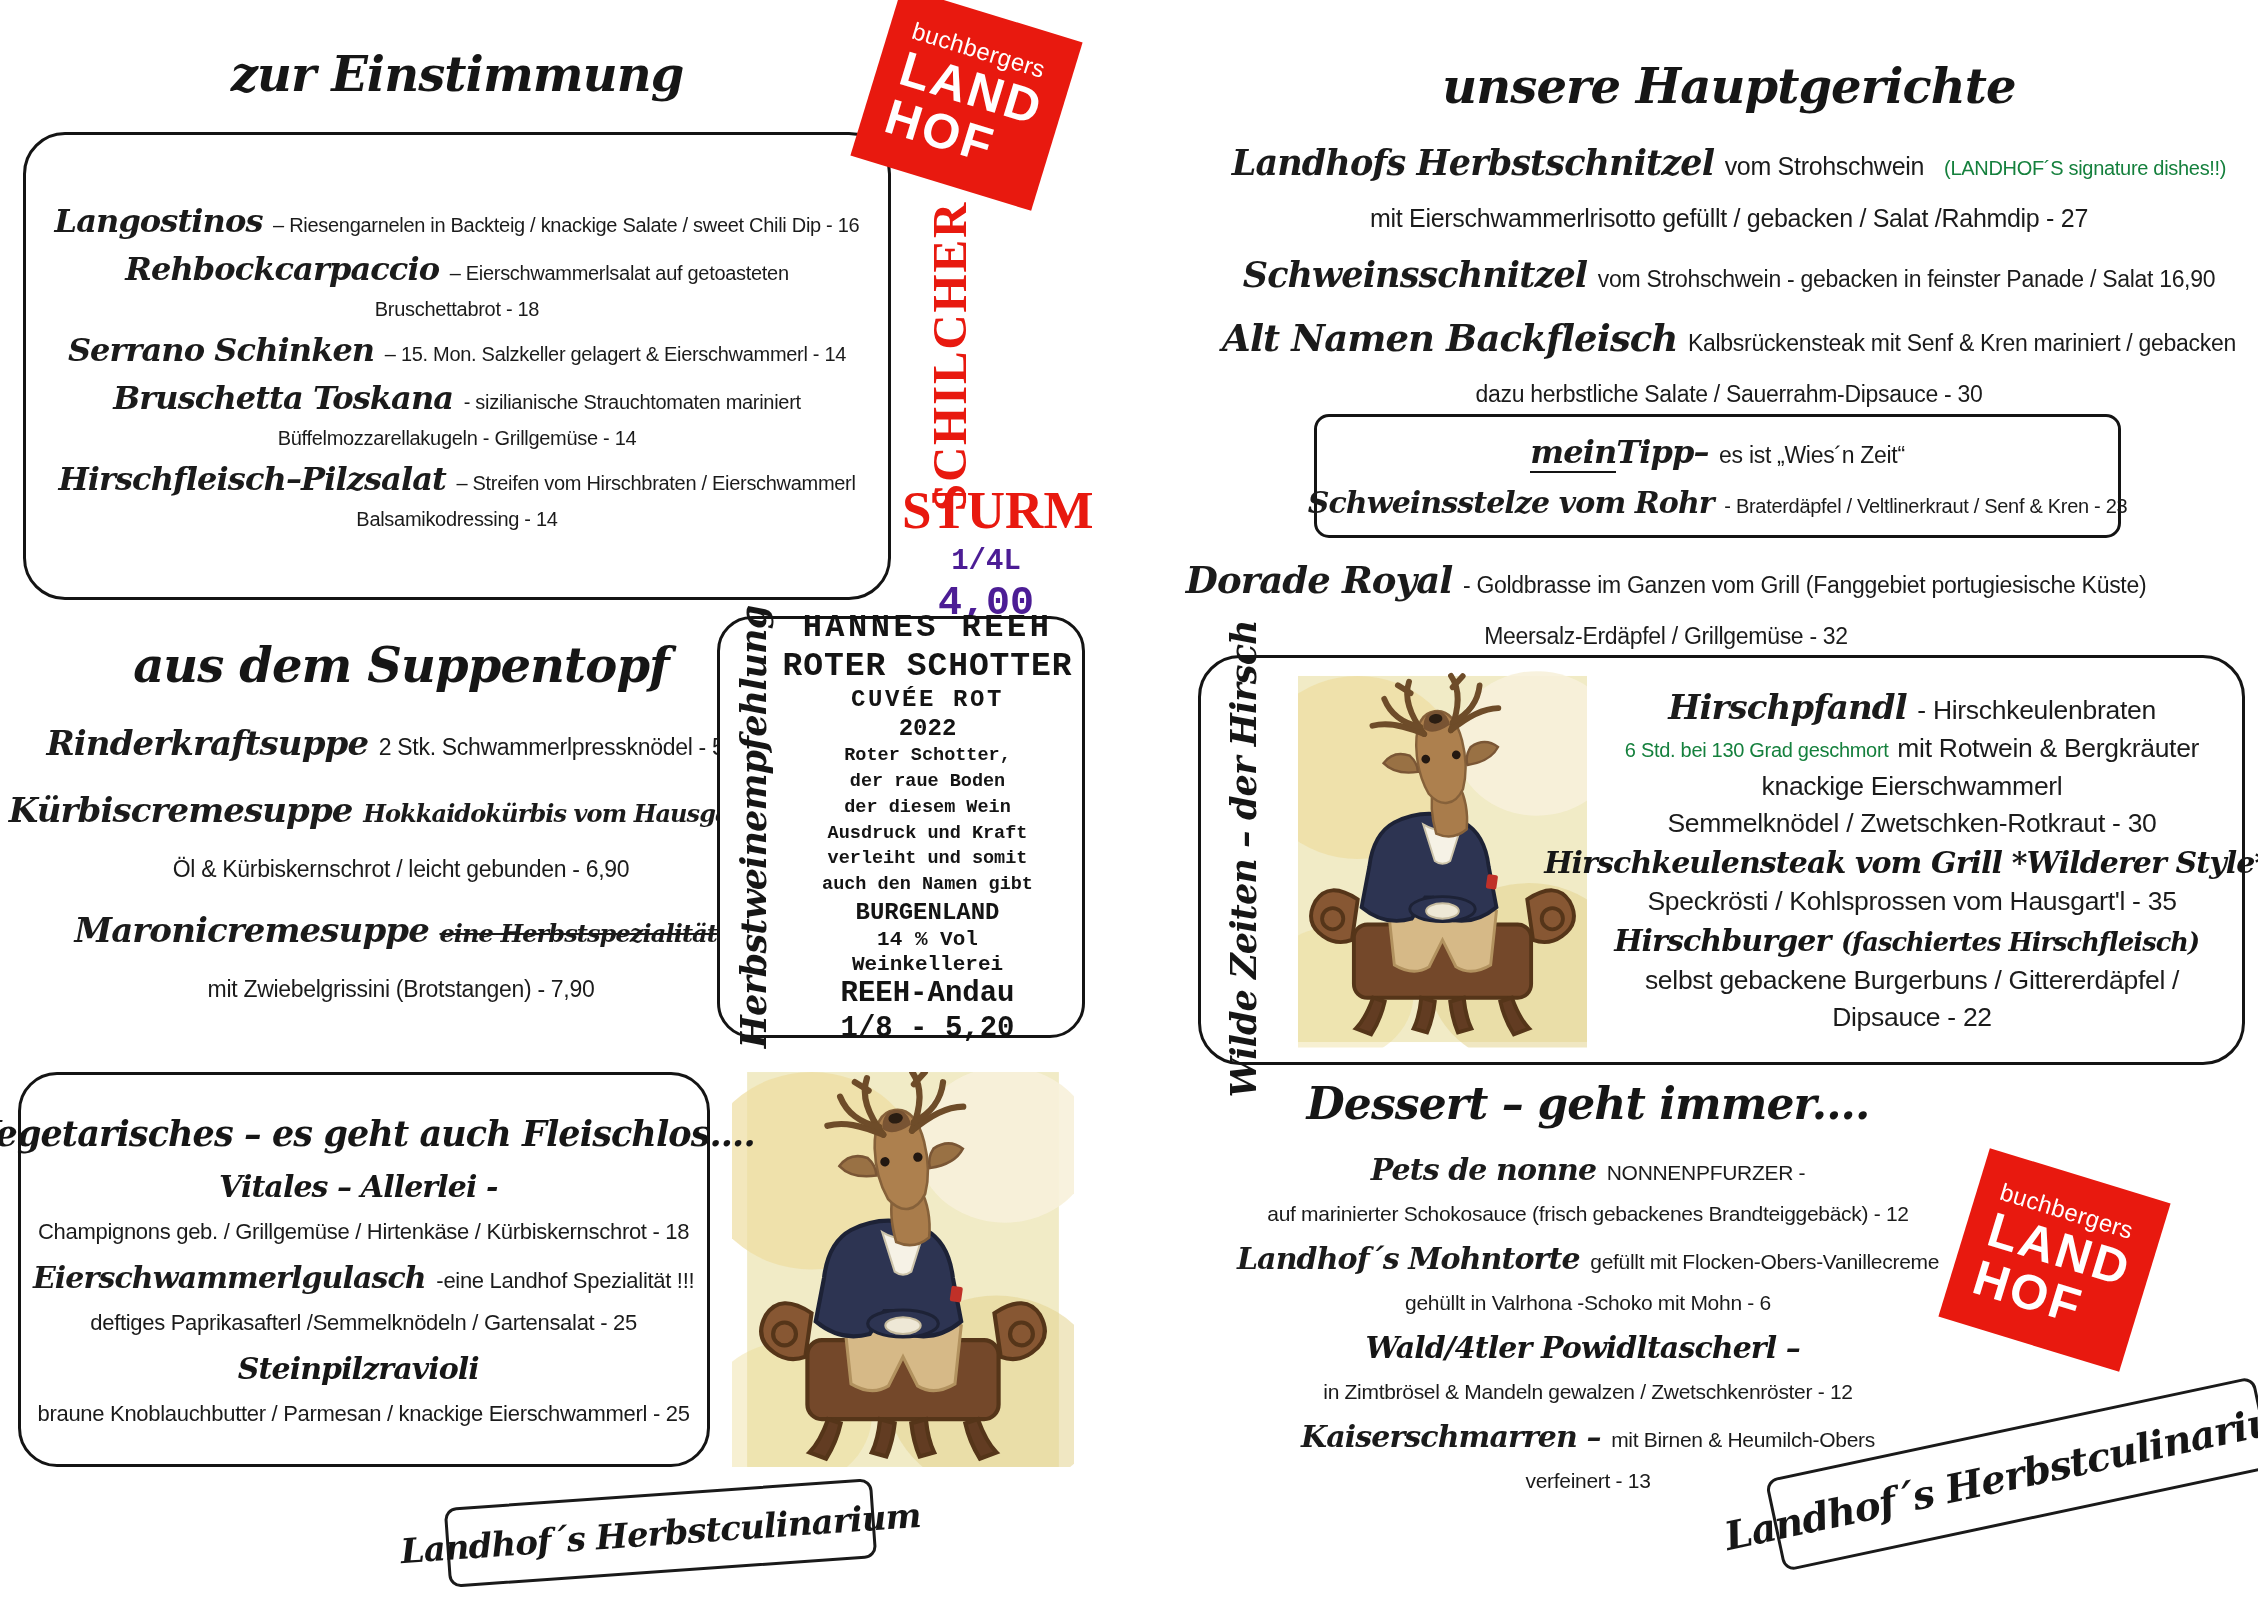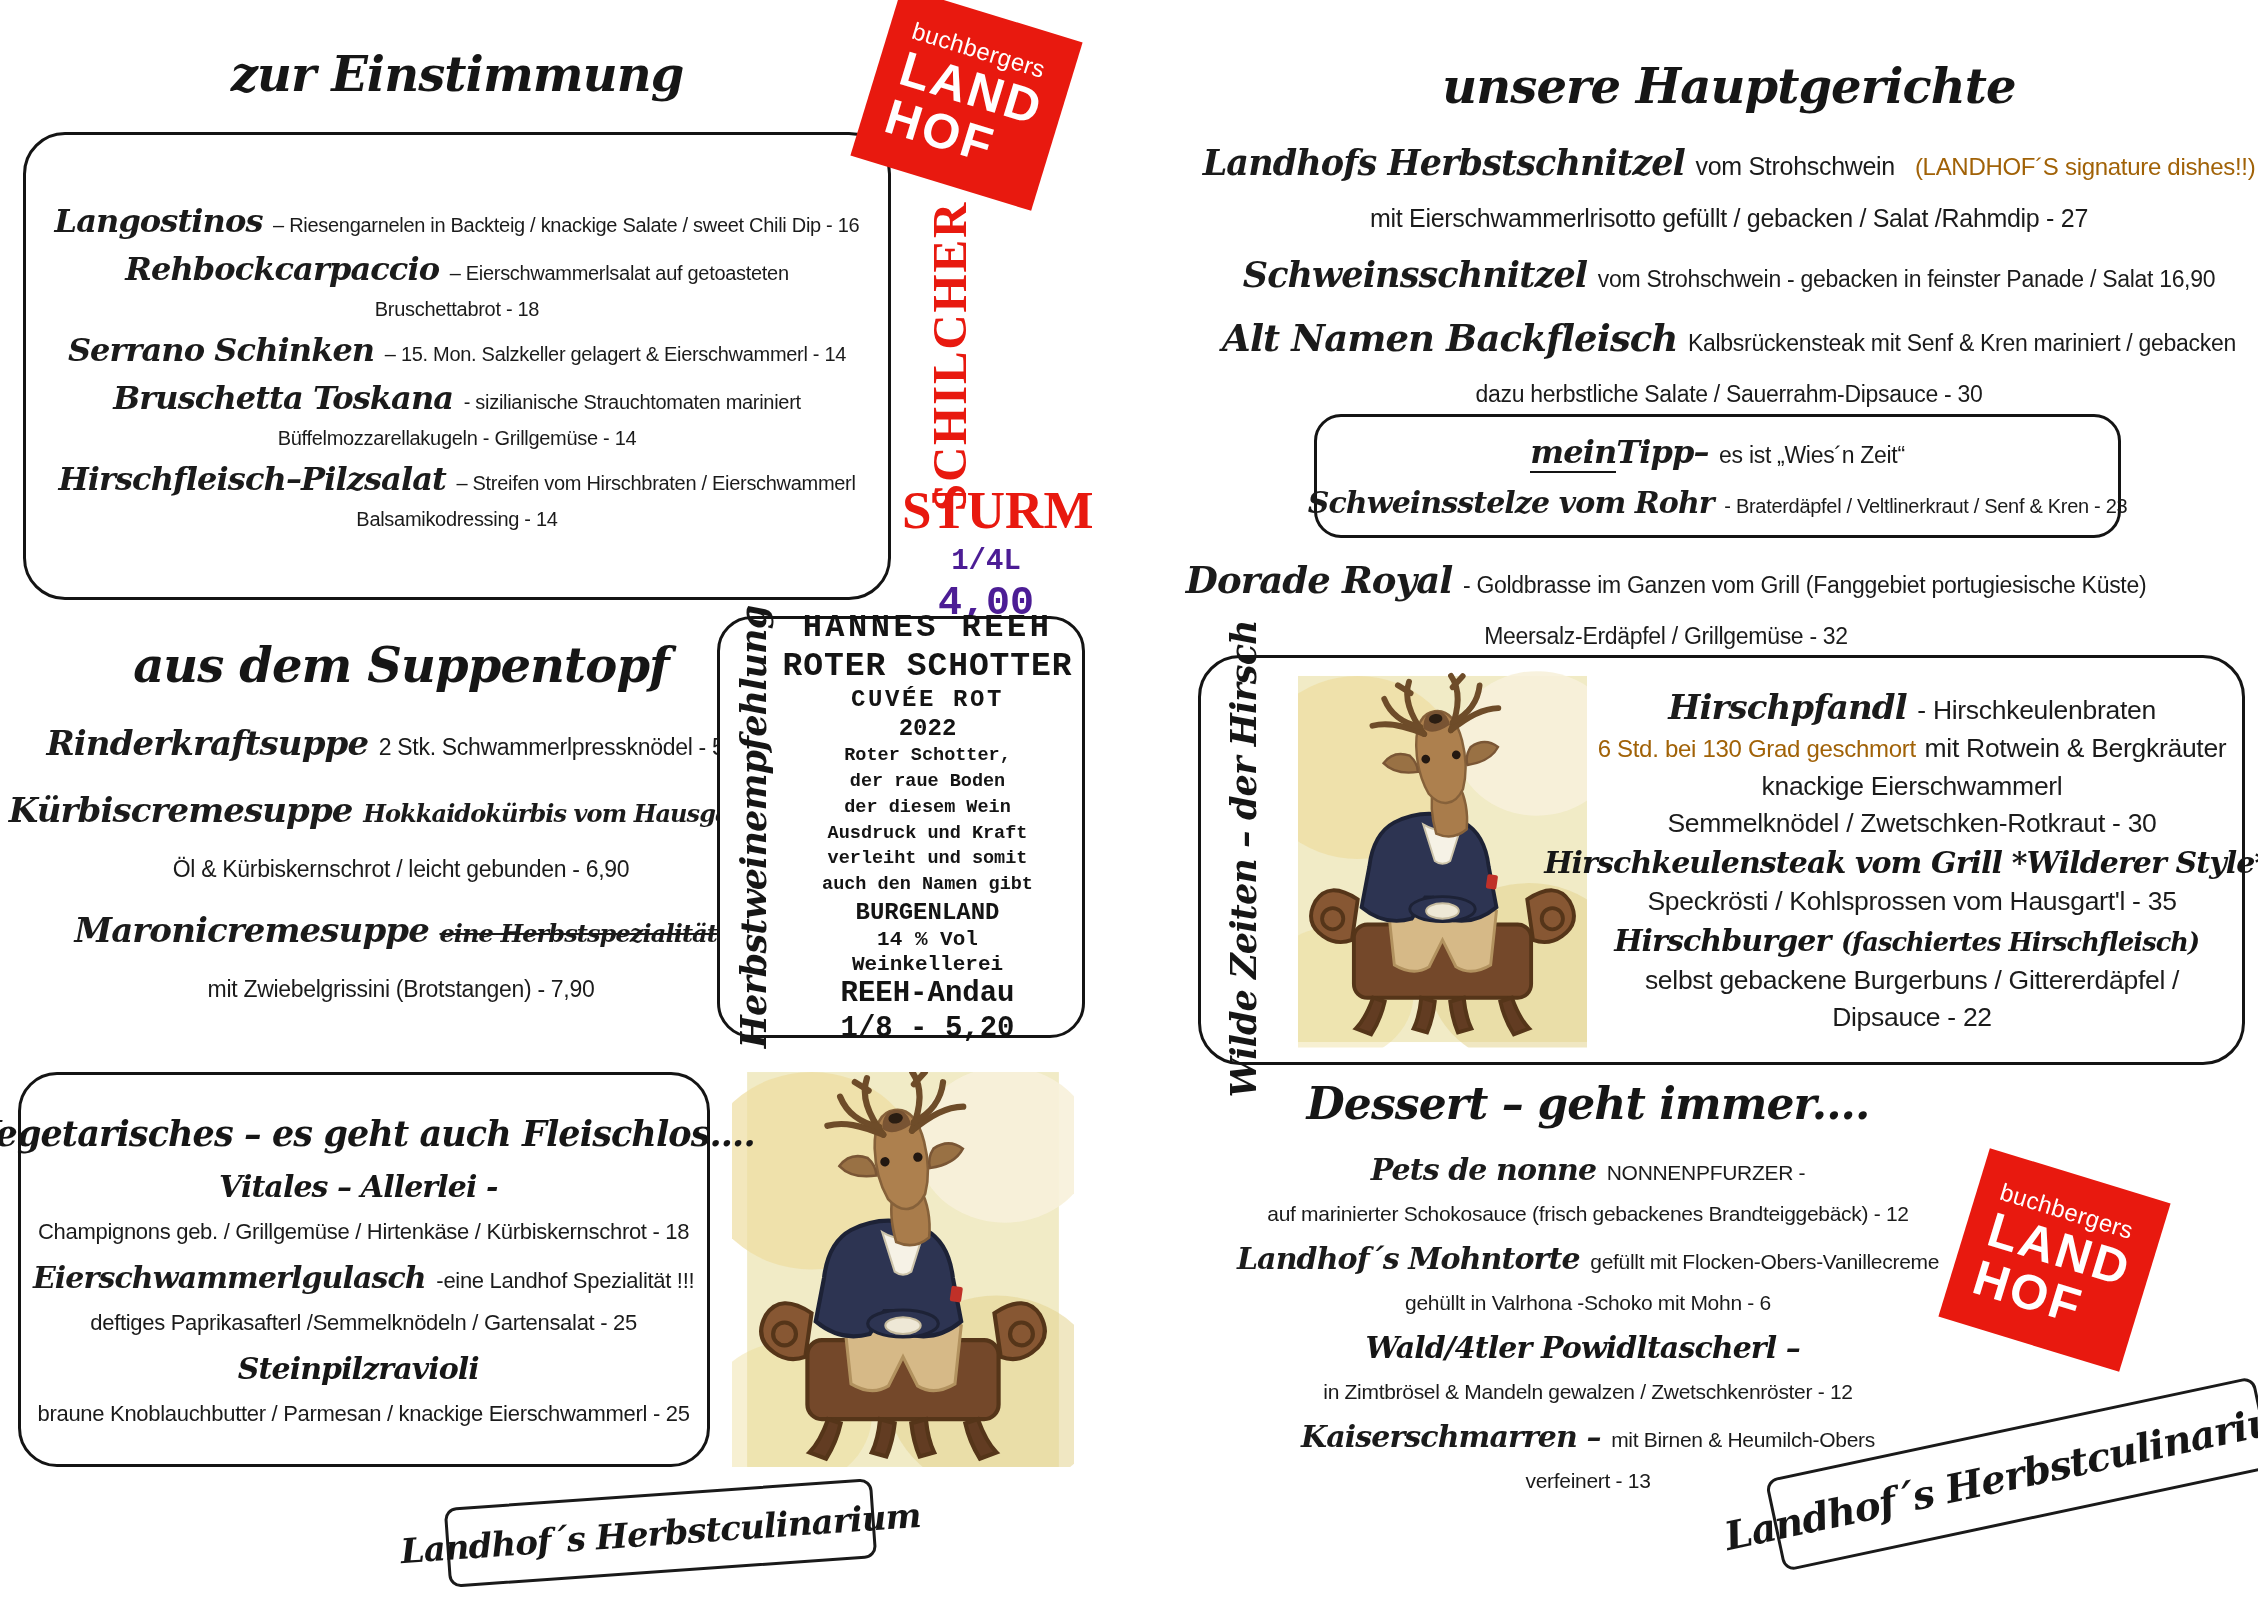--- a/index.html
+++ b/index.html
@@ -10,21 +10,21 @@
   .nowrap{white-space:nowrap;}
   .script{font-family:"DejaVu Serif",serif;font-style:italic;font-weight:bold;letter-spacing:-0.9px;}
   .t{font-family:"Liberation Sans",sans-serif;letter-spacing:-0.3px;color:#1b1b1b;}
   .row{white-space:nowrap;}
   .row .script{margin-right:10.6px;}
   .title{font-size:48px;}
   .box{border:3.5px solid #141414;border-radius:42px;background:#fff;} .s42{font-size:37px;} .s40{font-size:35px;}
   .s38{font-size:34px;} .s36{font-size:32px;} .s34{font-size:30px;}
   .n30{font-size:26.5px;} .n28{font-size:25px;} .n26{font-size:23px;} .n25{font-size:22px;}
   .n24{font-size:21px;} .n23{font-size:20px;}
-  .smallcap{font-size:24px;color:#a16207;}
+  .smallcap{font-size:20px;color:#15803d;}
   .struck{text-decoration:line-through;}
   .und{border-bottom:2.6px solid #141414;}
   
   .vwrap{position:absolute;}
   .vtext{position:absolute;left:50%;top:50%;transform:translate(-50%,-50%) rotate(-90deg);white-space:nowrap;}
   
   .redstamp{background:#e8190f;color:#fff;display:flex;flex-direction:column;justify-content:center;
             padding-left:23px;box-sizing:border-box;}
   .redstamp .b1{font-size:24px;letter-spacing:0.4px;}
   .redstamp .b2,.redstamp .b3{font-size:49px;font-weight:bold;letter-spacing:2.6px;line-height:1.02;}
@@ -178,21 +178,21 @@
     <div class="script title nowrap" style="margin-bottom:28px;">unsere Hauptgerichte</div>
     <div class="col" style="gap:21px;">
       <div class="row t n28"><span class="script s40">Landhofs Herbstschnitzel</span><span>vom Strohschwein</span>&nbsp;&nbsp;&nbsp;<span class="smallcap">(LANDHOF´S signature dishes!!)</span></div>
       <div class="row t n28"><span>mit Eierschwammerlrisotto gefüllt / gebacken / Salat /Rahmdip  - 27</span></div>
       <div class="row t n26"><span class="script s40">Schweinsschnitzel</span><span>vom  Strohschwein  - gebacken in feinster Panade  / Salat   16,90</span></div>
       <div class="row t n26"><span class="script s42">Alt Namen Backfleisch</span><span>Kalbsrückensteak mit Senf &amp; Kren mariniert / gebacken</span></div>
       <div class="row t n26"><span>dazu herbstliche Salate / Sauerrahm-Dipsauce  - 30</span></div>
     </div>
   </div>
 
-  <div class="abs box col" style="left:1314px;top:414px;width:807px;height:124px;border-radius:27px;justify-content:center;gap:14px;box-sizing:border-box;">
+  <div class="abs box col" style="left:1314px;top:414px;width:807px;height:124px;border-radius:15px;justify-content:center;gap:14px;box-sizing:border-box;">
     <div class="row t n26"><span class="script s36 und" style="margin-right:0;">mein</span><span class="script s36">Tipp–</span><span>es  ist  „Wies´n Zeit“</span></div>
     <div class="row t n23"><span class="script s34">Schweinsstelze vom Rohr</span><span>- Braterdäpfel / Veltlinerkraut / Senf &amp; Kren - 23</span></div>
   </div>
 
   <div class="abs col" style="left:1172px;top:558px;width:988px;gap:21px;">
     <div class="row t n26"><span class="script s42">Dorade Royal</span><span>- Goldbrasse im Ganzen vom Grill (Fanggebiet portugiesische Küste)</span></div>
     <div class="row t n26"><span>Meersalz-Erdäpfel / Grillgemüse  -  32</span></div>
   </div>
 
   <div class="abs box" style="left:1198px;top:655px;width:1041px;height:404px;border-radius:42px;">

